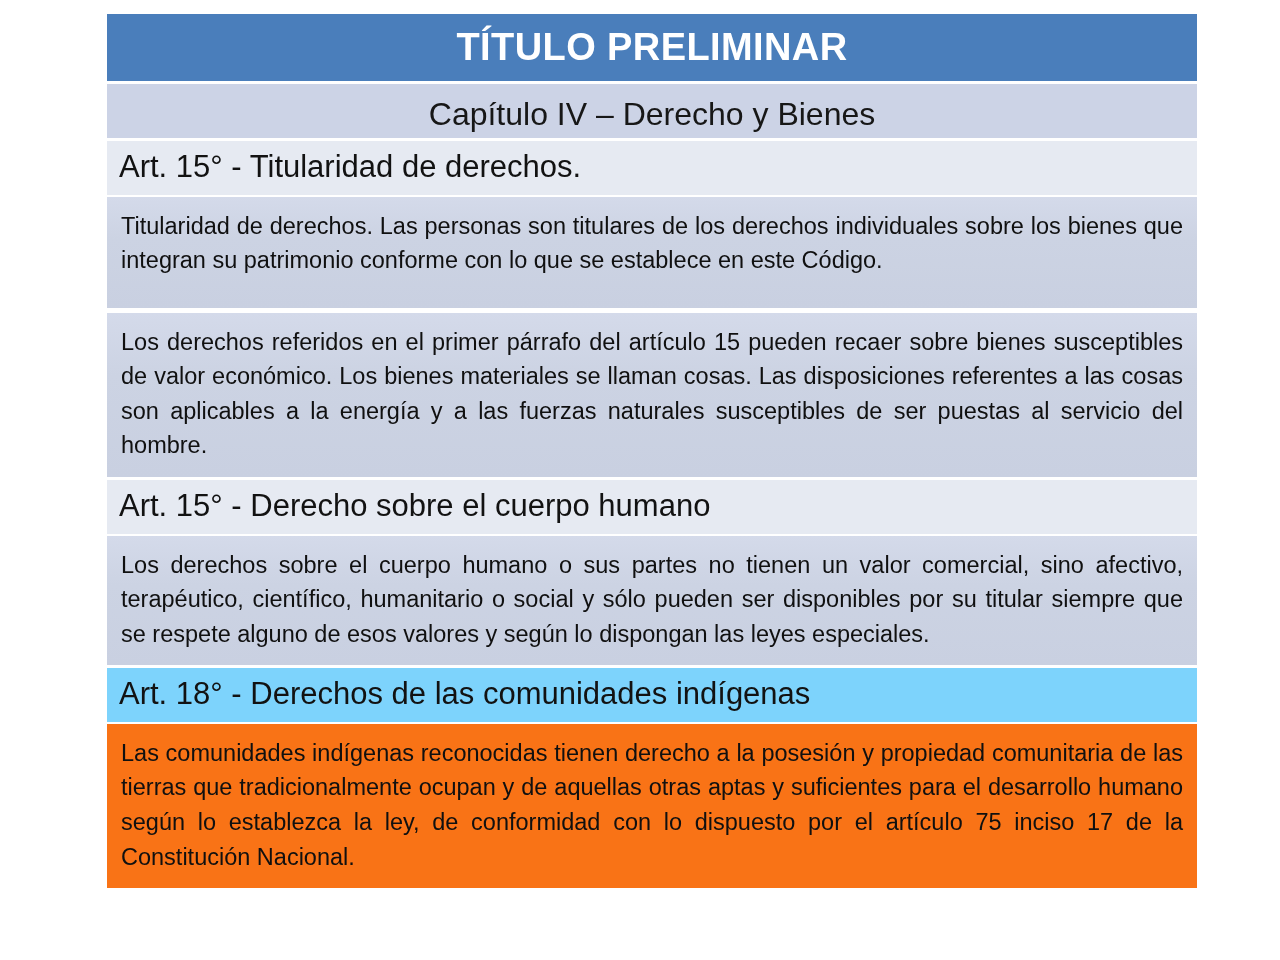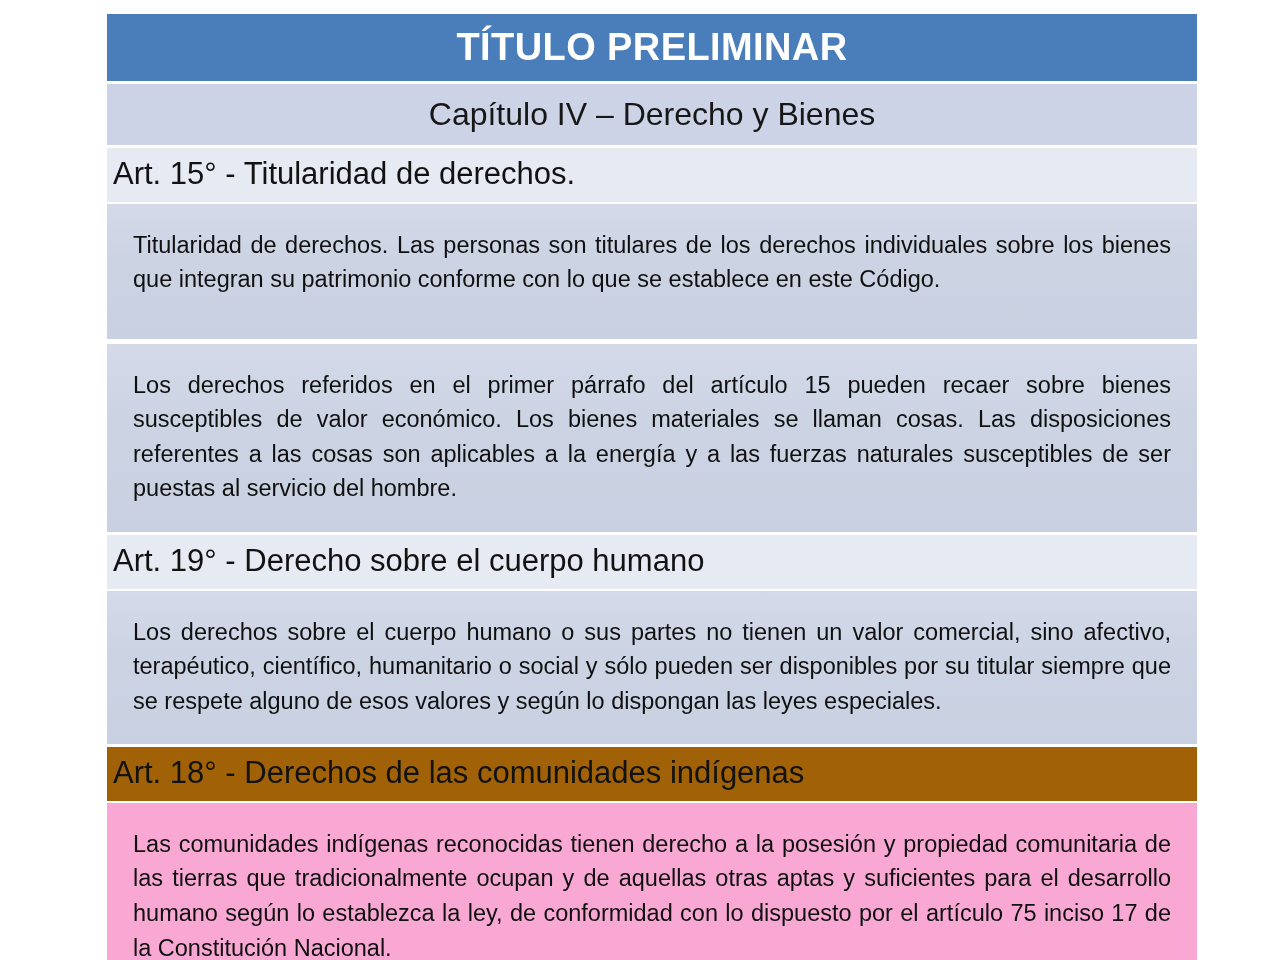--- a/index.html
+++ b/index.html
@@ -35,54 +35,54 @@
     line-height: 67px;
     text-align: center;
     letter-spacing: 0.4px;
     white-space: nowrap;
     overflow: hidden;
   }
   .gap-s { height: 3px; background: #ffffff; }
   .gap-xs { height: 2px; background: #ffffff; }
   
   .chapter-bar {
-    height: 61px;
+    height: 54px;
     background: #ccd3e6;
     color: #171717;
     font-size: 32px;
     line-height: 61px;
     text-align: center;
     white-space: nowrap;
     overflow: hidden;
   }
   
   .art-head {
     background: #e6eaf2;
     color: #121212;
     font-size: 31px;
-    padding: 9px 0 10px 6px;
+    padding: 9px 0 10px 12px;
     line-height: 1.12;
     white-space: nowrap;
     overflow: hidden;
   }
-  .art-head.gray { background: #a16207; }
+  .art-head.gray { background: #7dd3fc; }
   
   .art-body {
     background: linear-gradient(to bottom, #d4daea 0%, #ccd3e3 38%, #c9d0e1 100%);
     color: #101010;
     font-size: 23.5px;
     line-height: 1.47;
     text-align: justify;
     padding: 12px 14px 14px 14px;
   }
   .art-body.gray {
-    background: #f9a8d4;
+    background: #f97316;
   }
   .art-body p {
-    margin: 12px;
+    margin: 0;
     text-align: justify;
     text-justify: inter-word;
   }
   
   .pad-b-20 { padding-bottom: 30px; }
   .pad-b-10 { }
 </style>
 </head>
 <body>
 
@@ -105,21 +105,21 @@
 
     <div class="gap-s"></div>
 
     <div class="gap-xs"></div>
     <div class="art-body pad-b-10">
       <p>Los derechos referidos en el primer párrafo del artículo 15 pueden recaer sobre bienes susceptibles de valor económico. Los bienes materiales se llaman cosas. Las disposiciones referentes a las cosas son aplicables a la energía y a las fuerzas naturales susceptibles de ser puestas al servicio del hombre.</p>
     </div>
 
     <div class="gap-s"></div>
 
-    <div class="art-head">Art. 19° - Derecho sobre el cuerpo humano</div>
+    <div class="art-head">Art. 15° - Derecho sobre el cuerpo humano</div>
     <div class="gap-xs"></div>
     <div class="art-body pad-b-10">
       <p>Los derechos sobre el cuerpo humano o sus partes no tienen un valor comercial, sino afectivo, terapéutico, científico, humanitario o social y sólo pueden ser disponibles por su titular siempre que se respete alguno de esos valores y según lo dispongan las leyes especiales.</p>
     </div>
 
     <div class="gap-s"></div>
 
     <div class="art-head gray">Art. 18° - Derechos de las comunidades indígenas</div>
     <div class="gap-xs"></div>
     <div class="art-body gray pad-b-10">

